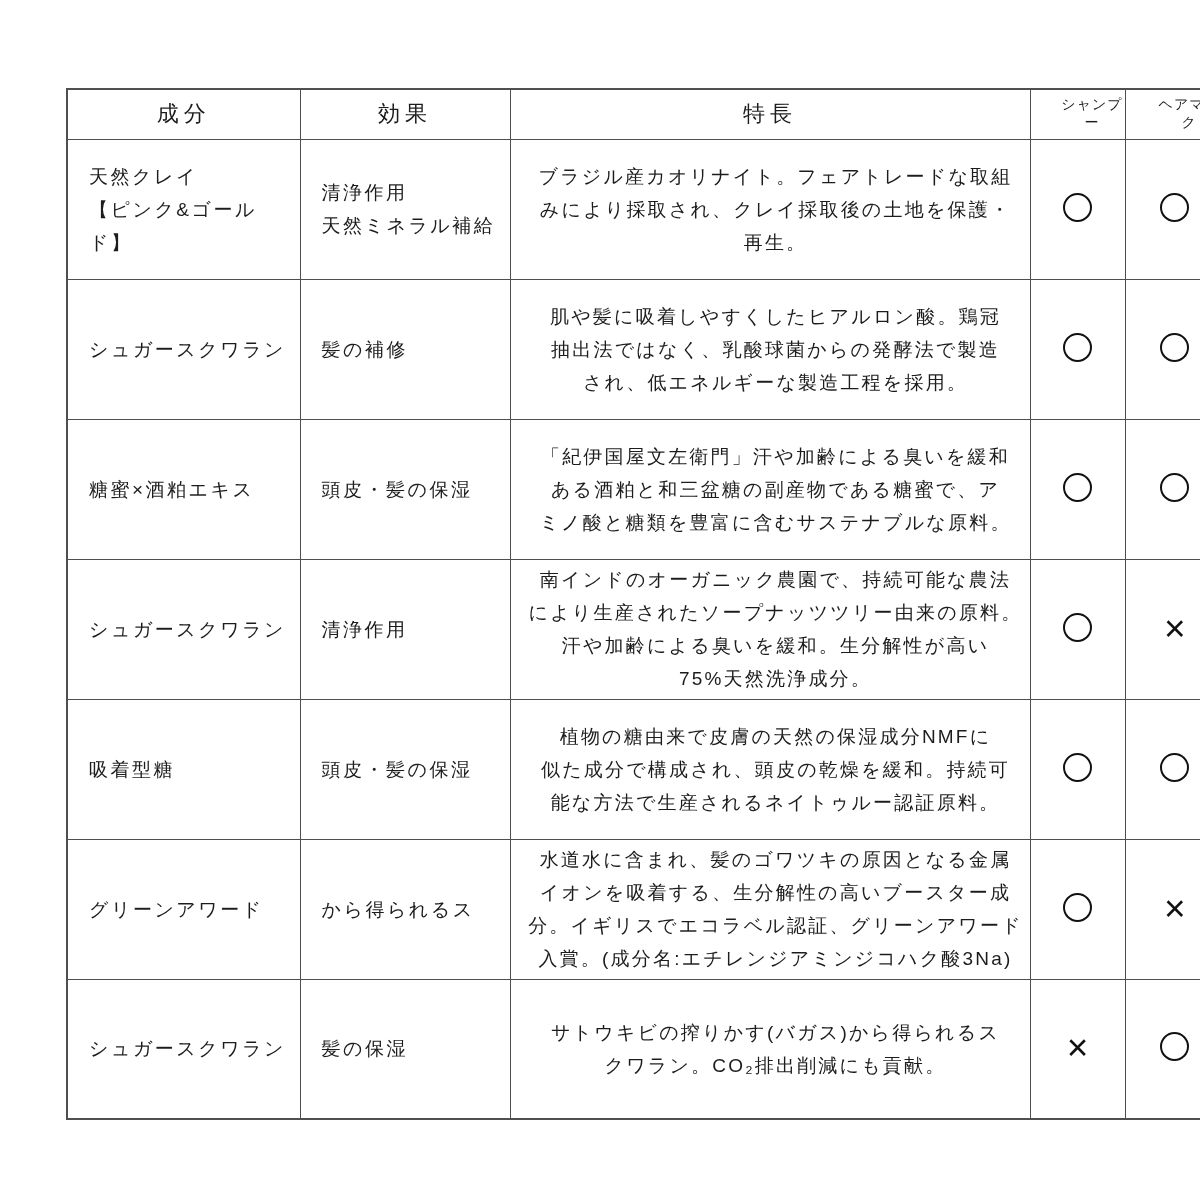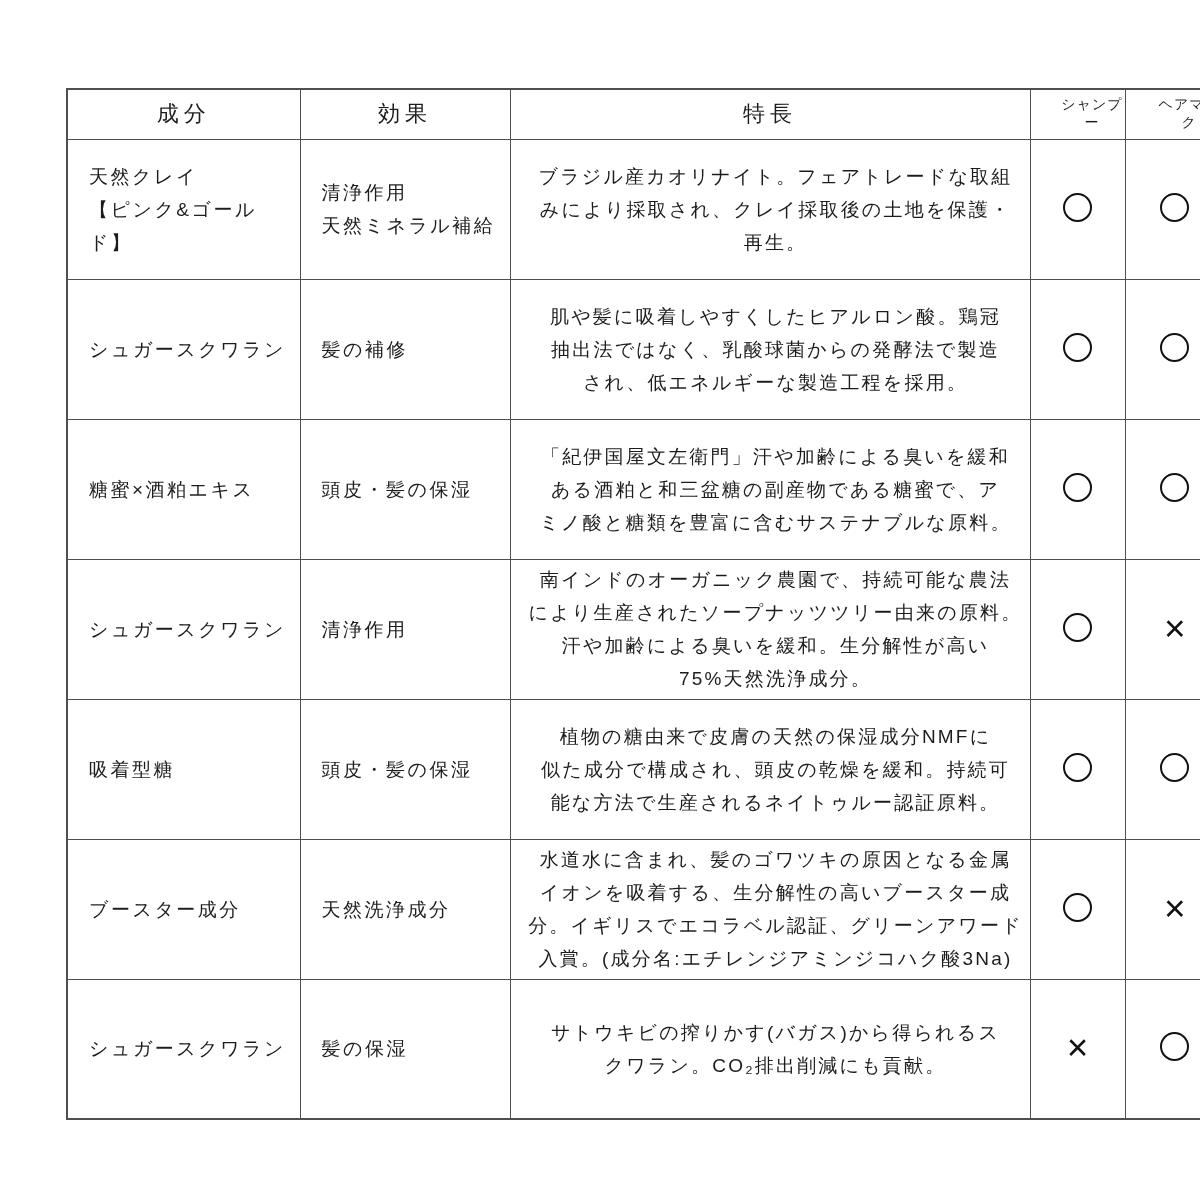--- a/index.html
+++ b/index.html
@@ -156,22 +156,22 @@
       <tr>
         <td class="c-ingredient">吸着型糖</td>
         <td class="c-effect">頭皮・髪の保湿</td>
         <td class="c-feature">植物の糖由来で皮膚の天然の保湿成分NMFに
 似た成分で構成され、頭皮の乾燥を緩和。持続可
 能な方法で生産されるネイトゥルー認証原料。</td>
         <td class="c-mark"><span class="mark mark-circle"></span></td>
         <td class="c-mark"><span class="mark mark-circle"></span></td>
       </tr>
       <tr>
-        <td class="c-ingredient">ブースター成分</td>
-        <td class="c-effect">天然洗浄成分</td>
+        <td class="c-ingredient">グリーンアワード</td>
+        <td class="c-effect">から得られるス</td>
         <td class="c-feature">水道水に含まれ、髪のゴワツキの原因となる金属
 イオンを吸着する、生分解性の高いブースター成
 分。イギリスでエコラベル認証、グリーンアワード
 入賞。(成分名:エチレンジアミンジコハク酸3Na)</td>
         <td class="c-mark"><span class="mark mark-circle"></span></td>
         <td class="c-mark"><span class="mark mark-cross">×</span></td>
       </tr>
       <tr>
         <td class="c-ingredient">シュガースクワラン</td>
         <td class="c-effect">髪の保湿</td>

